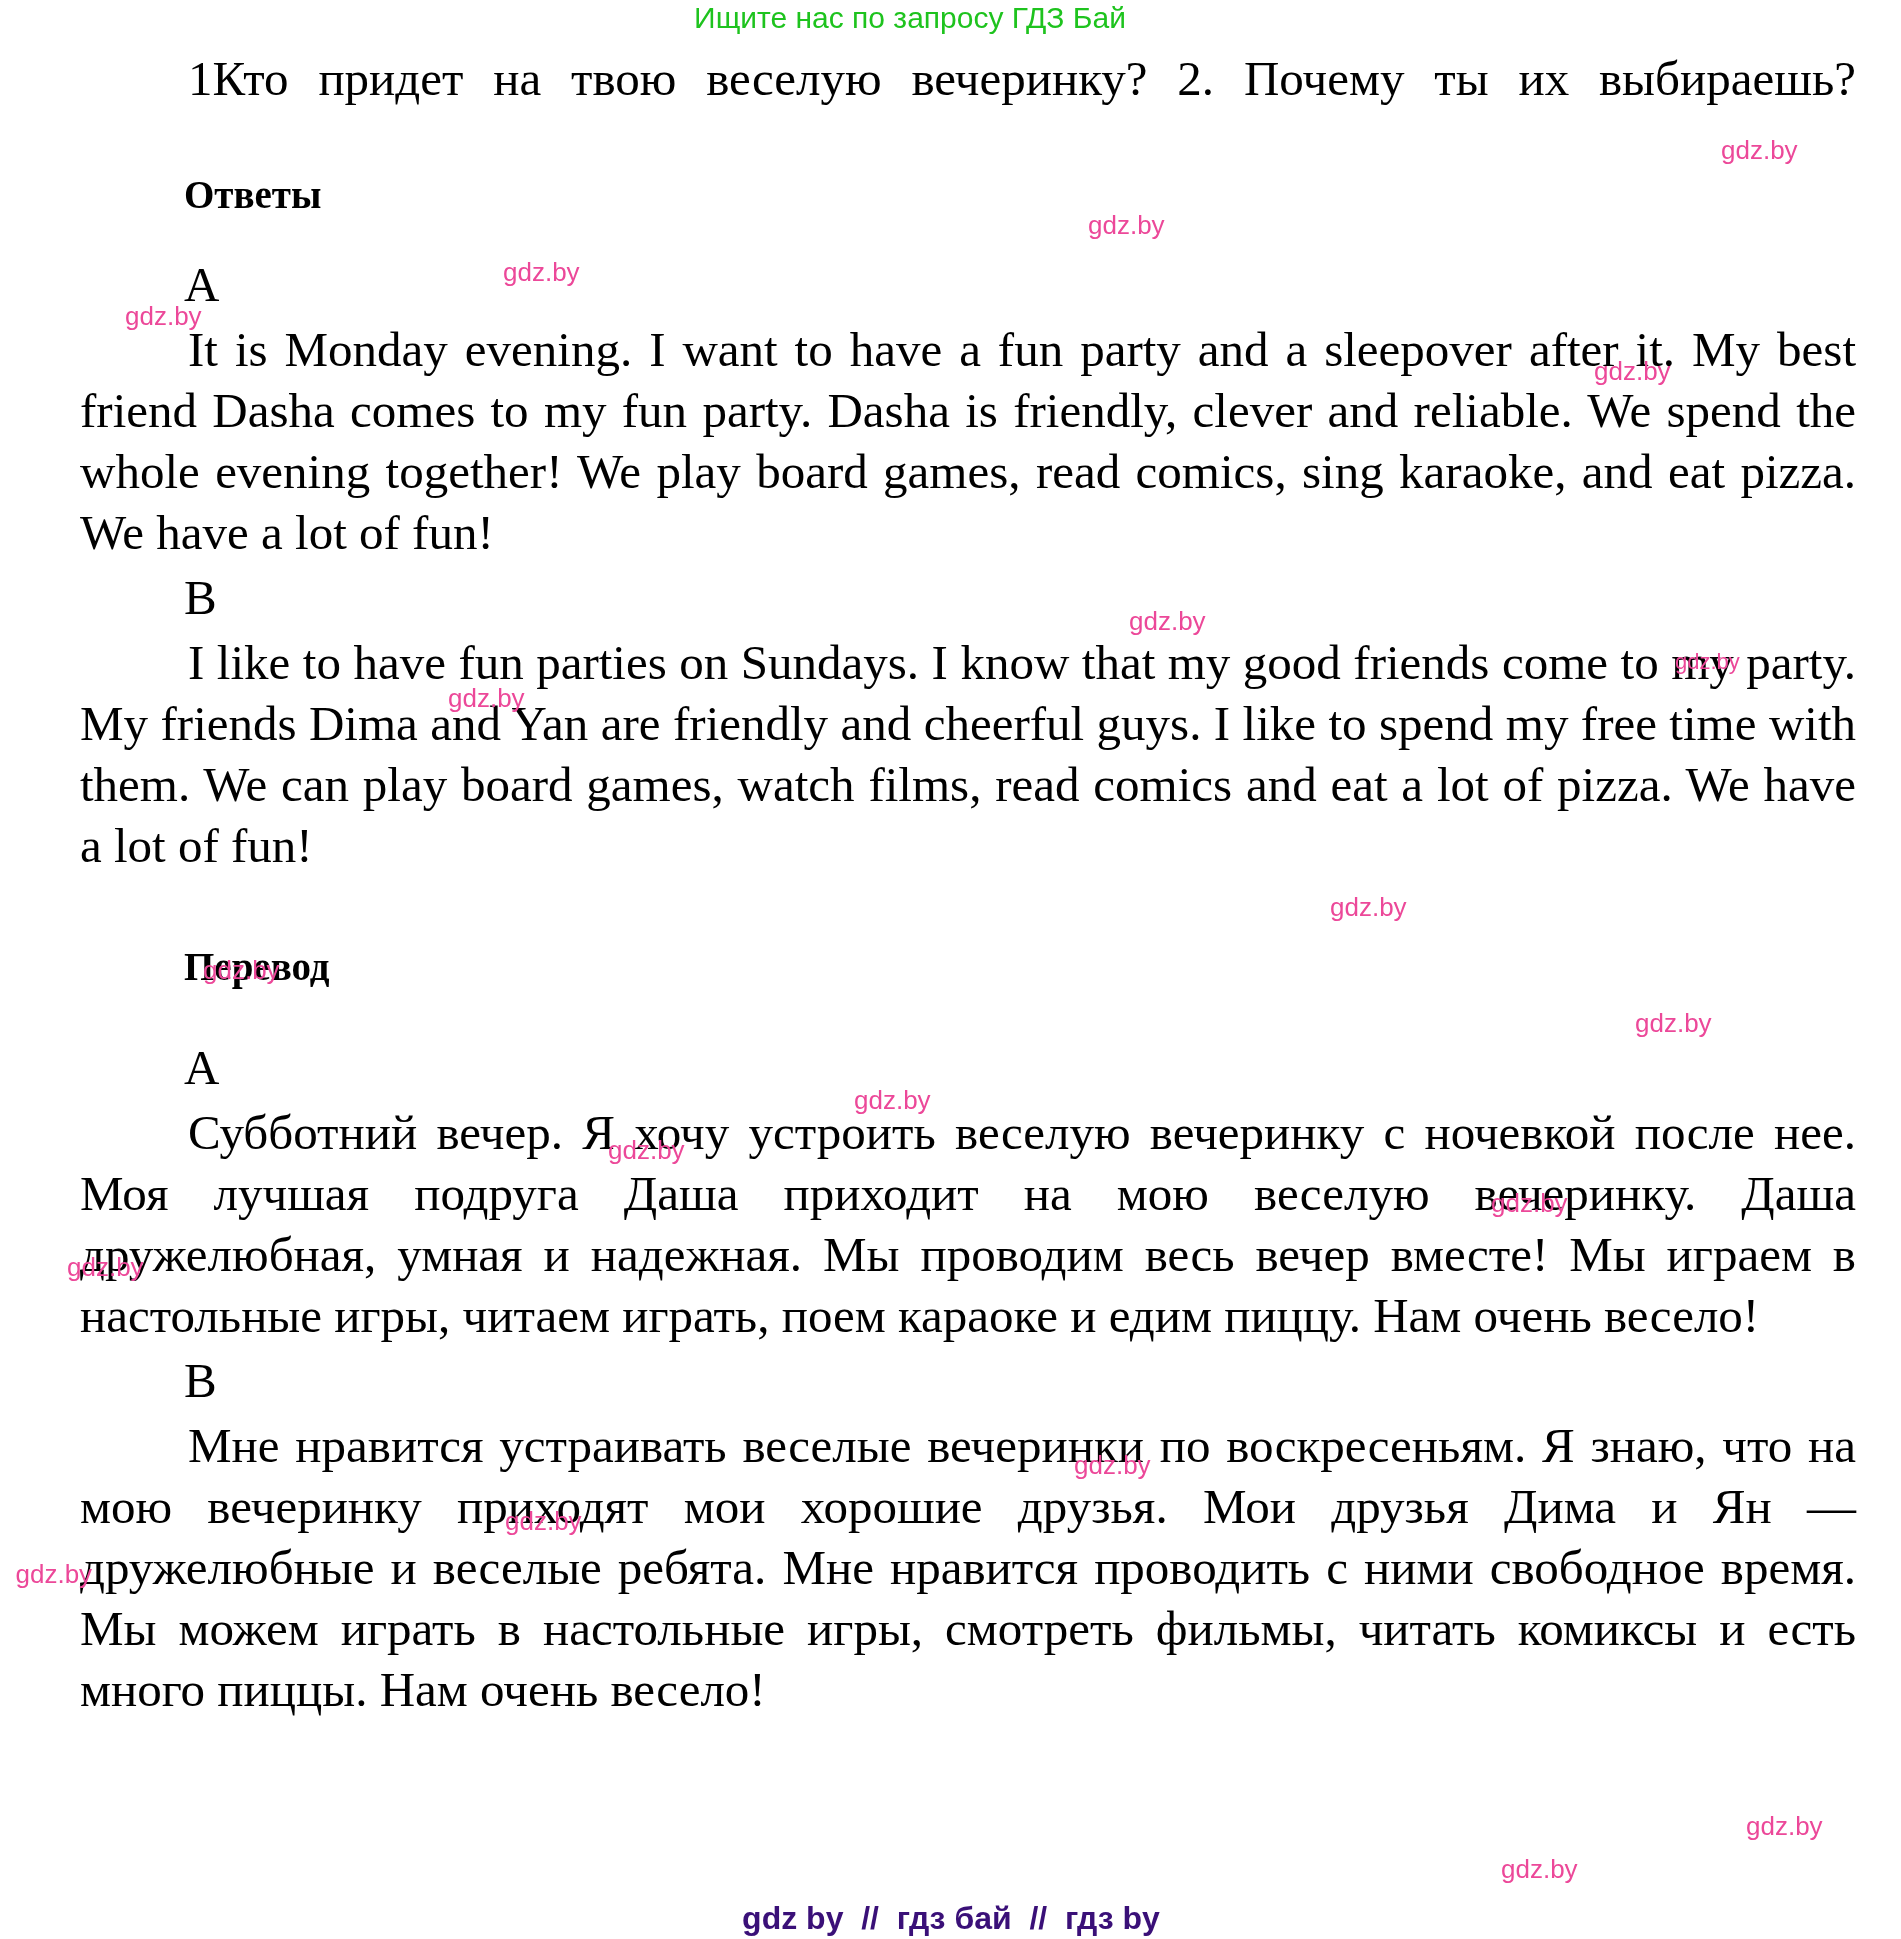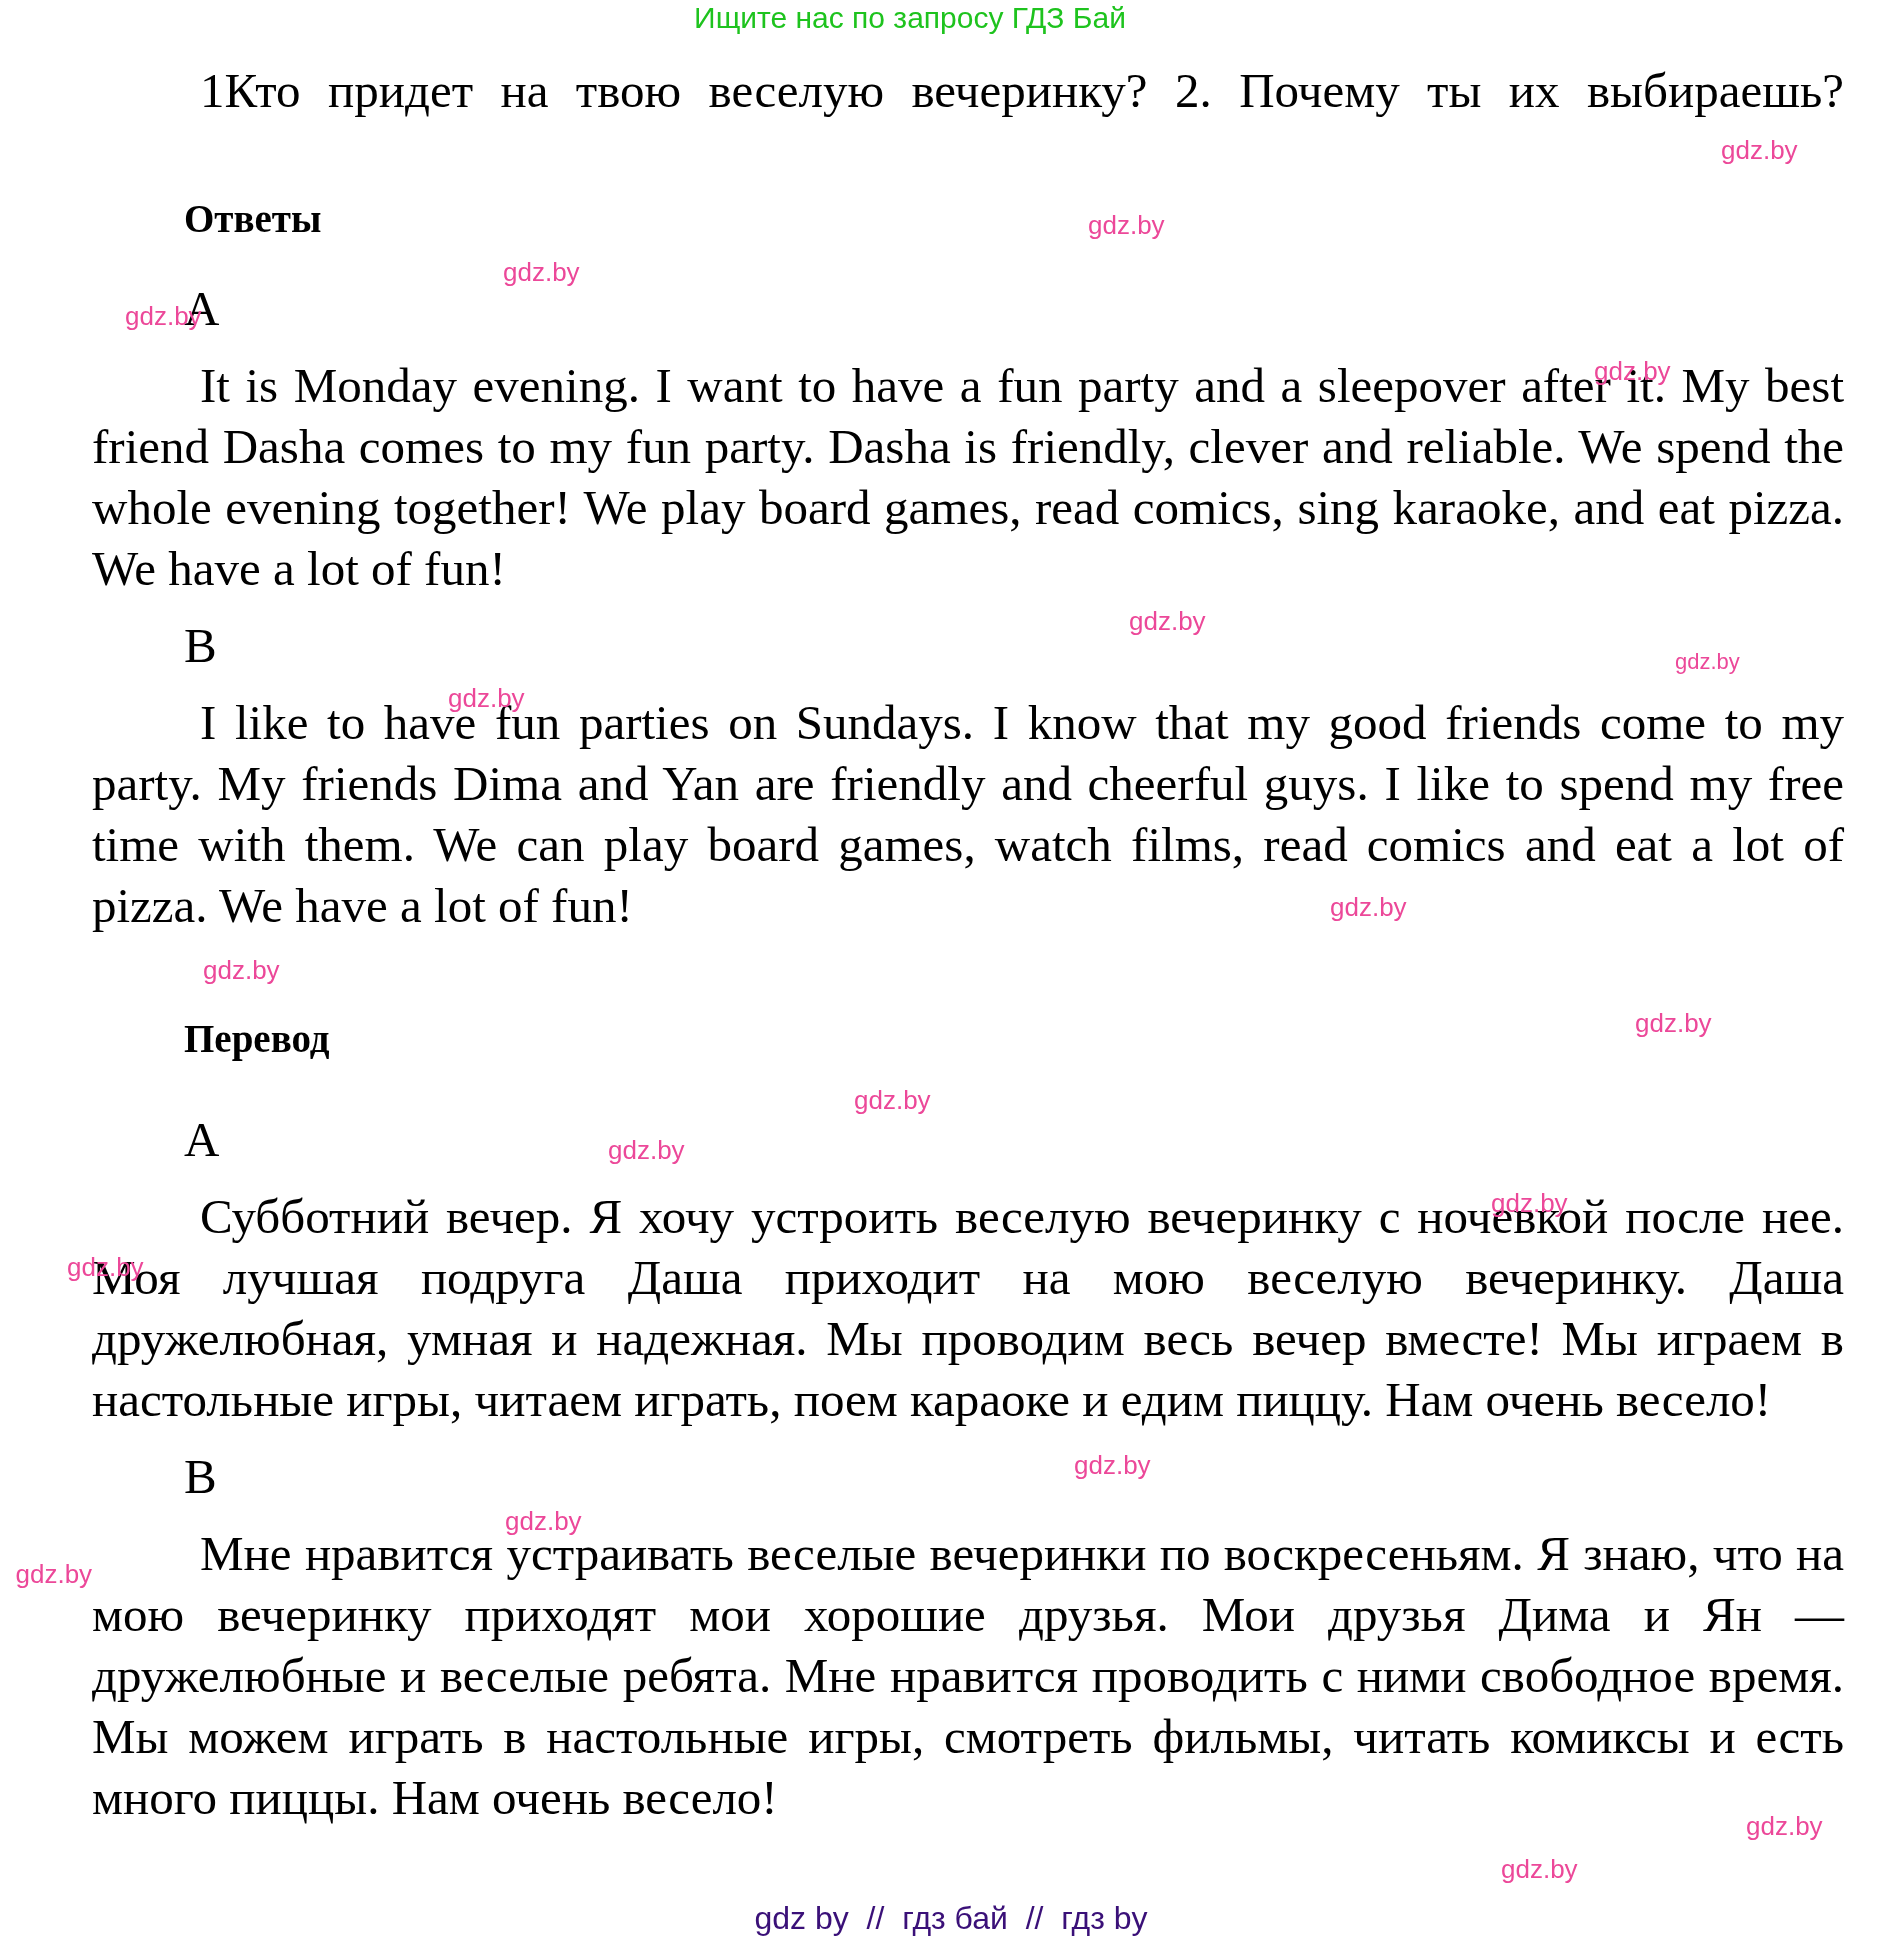--- a/index.html
+++ b/index.html
@@ -5,28 +5,28 @@
   html, body { margin:0; padding:0; background:#ffffff; }
   body { width:1902px; height:1939px; position:relative; overflow:hidden; }
   .banner {
     position:absolute; top:0; left:0; width:1820px; text-align:center;
     font-family:"Liberation Sans", sans-serif; font-size:30px; color:#1ec31e;
     line-height:36px;
   }
   .footer {
     position:absolute; top:1900px; left:0; width:1902px; text-align:center;
     font-family:"Liberation Sans", sans-serif; font-size:32px; color:#3a1078;
-    line-height:36px; white-space:pre;
+    line-height:36px; white-space:pre;font-weight:bold;
   }
   .doc {
     position:absolute; left:76px; top:44px; width:1784px;
     font-family:"Liberation Serif", serif; font-size:49px; color:#000;
     line-height:61px;
   }
-  .p { margin:16px; text-align:justify; text-align-last:left;font-family:Liberation Serif, serif; }
+  .p { margin:4px; text-align:justify; text-align-last:left;font-family:Liberation Serif, serif; }
   .indent { text-indent:108px; }
   .label { margin:0; padding-left:108px; }
   .heading { margin:0; padding-left:108px; font-weight:bold; font-size:39px; }
   .gap1 { height:51px; }
   .gap2 { height:29px; }
   .gap3 { height:56px; }
   .gap4 { height:40px; }
   .wm {
     position:absolute; font-family:"Liberation Sans", sans-serif;
     font-size:26px; color:#ec4899; line-height:29px; white-space:nowrap;

